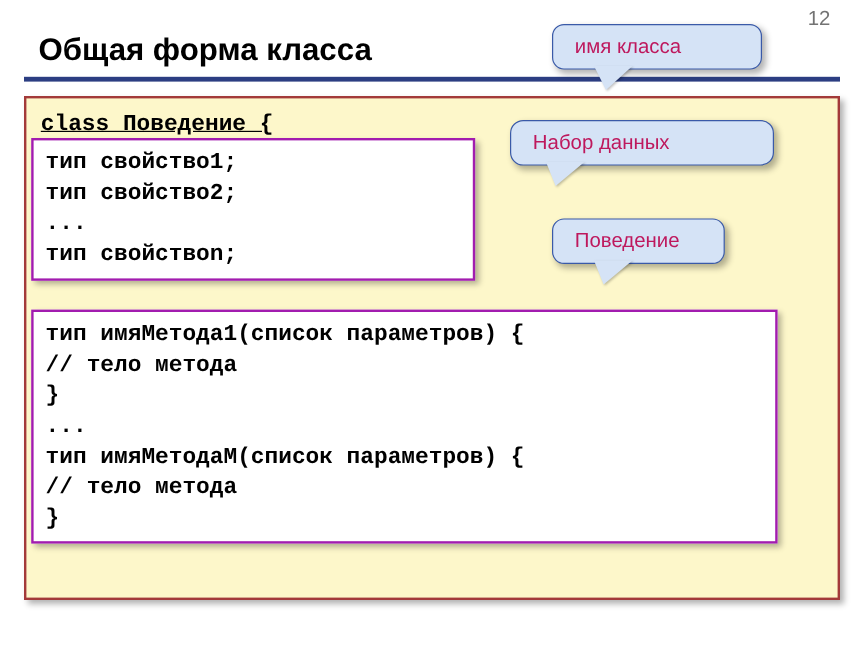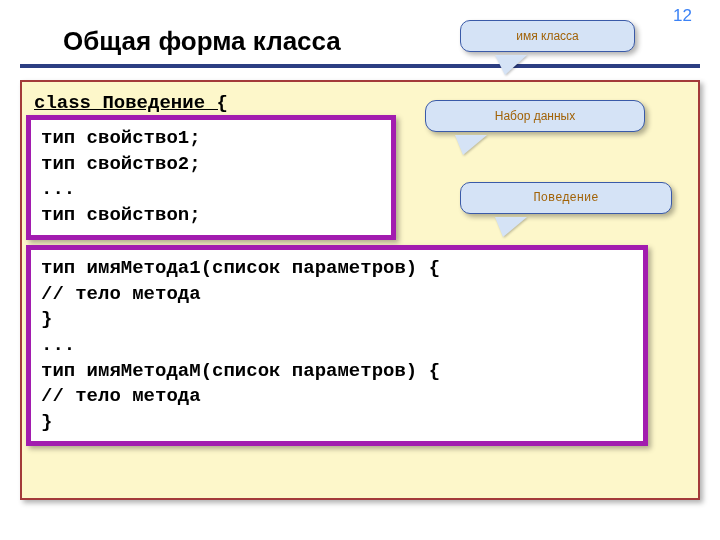--- a/index.html
+++ b/index.html
@@ -10,30 +10,29 @@
     background: #fff;
     font-family: Arial, Helvetica, sans-serif;
     position: relative;
     overflow: hidden;
   }
   .page-num {
     position: absolute;
     top: 6px;
     right: 28px;
     font-size: 17px;
-    color: #3b82f6;
+    color: #737373;
   }
   .title {
     position: absolute;
     top: 26px;
     left: 32px;
     font-size: 26px;
     font-weight: bold;
     color: #000;
-    margin-left: 31px;
   }
   .title-underline {
     position: absolute;
     top: 64px;
     left: 20px;
     width: 680px;
     height: 4px;
     background: #2c3e82;
   }
   .code-block {
@@ -49,52 +48,51 @@
     font-family: "Courier New", monospace;
     font-size: 19px;
     font-weight: bold;
     color: #000;
   }
   .class-line {
     text-decoration: underline;
   }
   .inner-box {
     background: #fff;
-    border: 5px solid #a21caf;
+    border: 2px solid #a21caf;
     box-shadow: 3px 3px 5px rgba(0,0,0,0.3);
     padding: 6px 10px;
     font-family: "Courier New", monospace;
     font-size: 19px;
     font-weight: bold;
     color: #000;
     white-space: pre;
     line-height: 1.35;
   }
   .props-box {
     position: absolute;
     left: 26px;
     top: 115px;
     width: 370px;
   }
   .methods-box {
     position: absolute;
     left: 26px;
-    top: 245px;
+    top: 258px;
     width: 622px;
   }
   .callout {
     position: absolute;
     background: #d5e3f6;
     border: 1.5px solid #3a5aa8;
     border-radius: 10px;
     box-shadow: 3px 3px 5px rgba(0,0,0,0.3);
     padding: 8px 18px;
-    font-size: 12px;
-    color: #a16207;
-    text-align: center;
+    font-size: 17px;
+    color: #be185d;
   }
   .callout-tail {
     position: absolute;
     width: 0;
     height: 0;
   }
   .callout1 { left: 460px; top: 20px; width: 175px; }
   .tail1 {
     left: 495px; top: 55px;
     border-left: 10px solid transparent;
@@ -103,21 +101,21 @@
     filter: drop-shadow(1px 1px 1px rgba(0,0,0,0.25));
   }
   .callout2 { left: 425px; top: 100px; width: 220px; border-radius: 11px; }
   .tail2 {
     left: 455px; top: 135px;
     border-left: 8px solid transparent;
     border-right: 24px solid transparent;
     border-top: 20px solid #d5e3f6;
     filter: drop-shadow(1px 1px 1px rgba(0,0,0,0.25));
   }
-  .callout3 { left: 460px; top: 182px; width: 212px; font-family: Liberation Mono, monospace; }
+  .callout3 { left: 460px; top: 182px; width: 144px; }
   .tail3 {
     left: 495px; top: 217px;
     border-left: 8px solid transparent;
     border-right: 24px solid transparent;
     border-top: 20px solid #d5e3f6;
     filter: drop-shadow(1px 1px 1px rgba(0,0,0,0.25));
   }
 </style>
 </head>
 <body>

